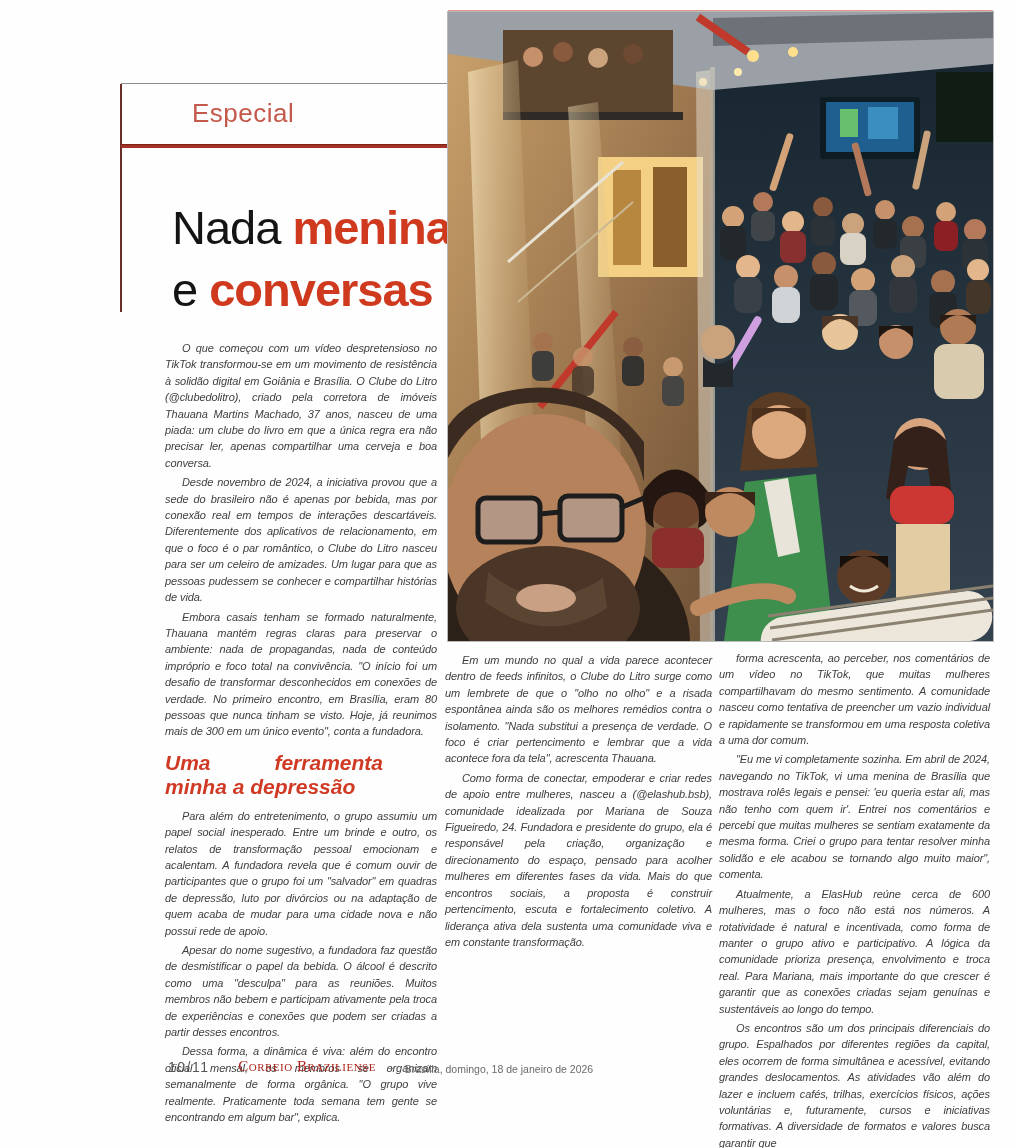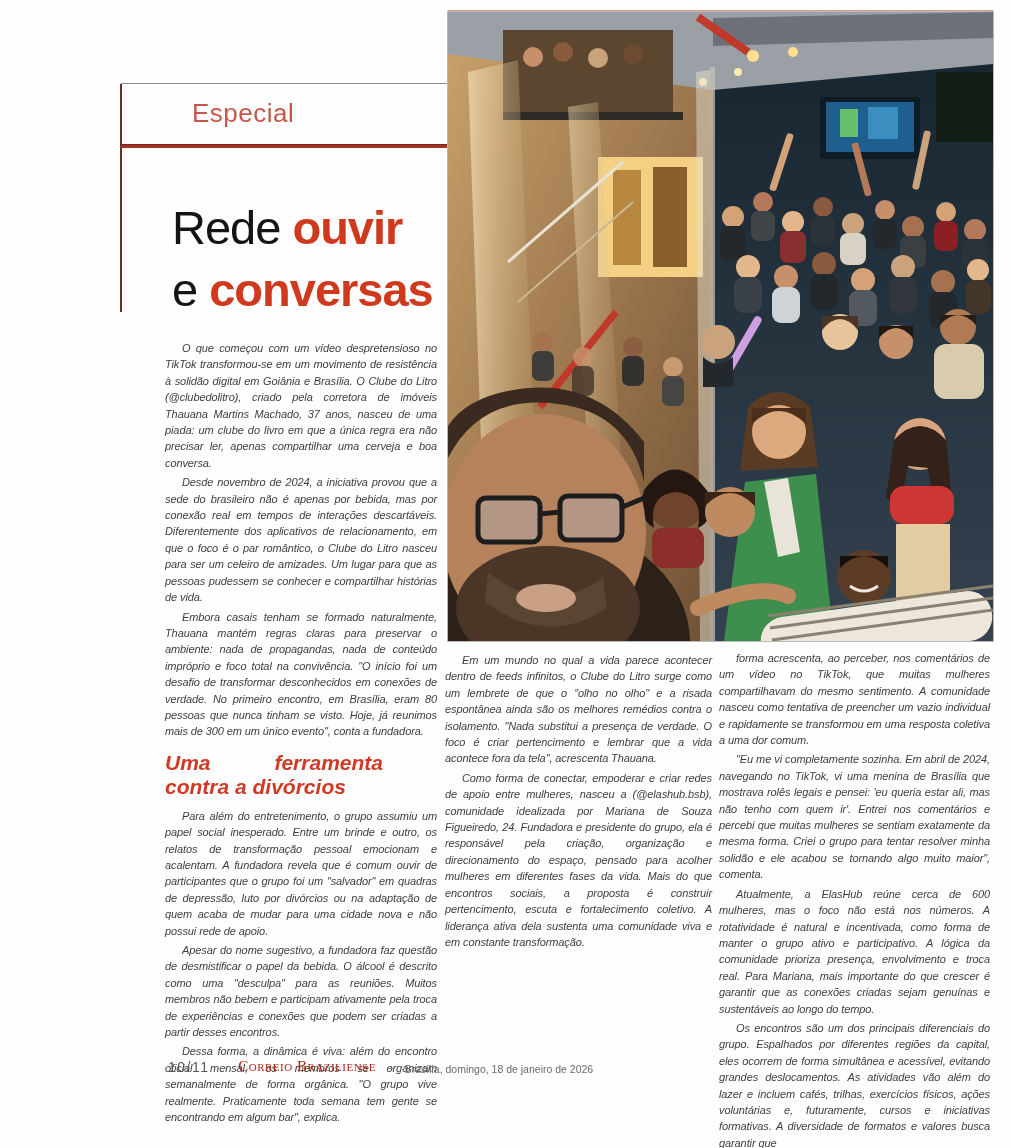--- a/index.html
+++ b/index.html
@@ -66,21 +66,21 @@
   .dateline{font-size:10.5px;color:#6a6a6a;}
 </style>
 </head>
 <body>
 
 <div class="kicker-topline"></div>
 <div class="left-vrule"></div>
 <div class="kicker">Especial</div>
 <div class="kicker-rule"></div>
 
-<h1 class="headline"><span>Rede </span><span class="hl-red">ouvir</span><br><span>e </span><span class="hl-red">conversas</span></h1>
+<h1 class="headline"><span>Nada </span><span class="hl-red">menina</span><br><span>e </span><span class="hl-red">conversas</span></h1>
 
 <div class="photo-topline"></div>
 <div class="photo">
   <svg viewBox="0 0 545 629" preserveAspectRatio="none">
     <defs>
       <linearGradient id="warm" x1="0" y1="0" x2="1" y2="1">
         <stop offset="0" stop-color="#caa26c"></stop>
           <stop offset="0.55" stop-color="#9a744c"></stop>
           <stop offset="1" stop-color="#6e5136"></stop>
       </linearGradient>
@@ -233,21 +233,21 @@
       <line x1="92" y1="502" x2="112" y2="500" stroke="#1d1d1d" stroke-width="5"></line>
       <line x1="172" y1="496" x2="196" y2="486" stroke="#1d1d1d" stroke-width="5"></line>
     </g>
   </svg>
 </div>
 
 <div class="col col1">
   <p>O que começou com um vídeo despretensioso no TikTok transformou-se em um movimento de resistência à solidão digital em Goiânia e Brasília. O Clube do Litro (@clubedolitro), criado pela corretora de imóveis Thauana Martins Machado, 37 anos, nasceu de uma piada: um clube do livro em que a única regra era não precisar ler, apenas compartilhar uma cerveja e boa conversa.</p>
   <p>Desde novembro de 2024, a iniciativa provou que a sede do brasileiro não é apenas por bebida, mas por conexão real em tempos de interações descartáveis. Diferentemente dos aplicativos de relacionamento, em que o foco é o par romântico, o Clube do Litro nasceu para ser um celeiro de amizades. Um lugar para que as pessoas pudessem se conhecer e compartilhar histórias de vida.</p>
   <p>Embora casais tenham se formado naturalmente, Thauana mantém regras claras para preservar o ambiente: nada de propagandas, nada de conteúdo impróprio e foco total na convivência. "O início foi um desafio de transformar desconhecidos em conexões de verdade. No primeiro encontro, em Brasília, eram 80 pessoas que nunca tinham se visto. Hoje, já reunimos mais de 300 em um único evento", conta a fundadora.</p>
-  <h2>Uma ferramenta contra a divórcios</h2>
+  <h2>Uma ferramenta minha a depressão</h2>
   <p>Para além do entretenimento, o grupo assumiu um papel social inesperado. Entre um brinde e outro, os relatos de transformação pessoal emocionam e acalentam. A fundadora revela que é comum ouvir de participantes que o grupo foi um "salvador" em quadras de depressão, luto por divórcios ou na adaptação de quem acaba de mudar para uma cidade nova e não possui rede de apoio.</p>
   <p>Apesar do nome sugestivo, a fundadora faz questão de desmistificar o papel da bebida. O álcool é descrito como uma "desculpa" para as reuniões. Muitos membros não bebem e participam ativamente pela troca de experiências e conexões que podem ser criadas a partir desses encontros.</p>
   <p>Dessa forma, a dinâmica é viva: além do encontro oficial mensal, os membros se organizam semanalmente de forma orgânica. "O grupo vive realmente. Praticamente toda semana tem gente se encontrando em algum bar", explica.</p>
 </div>
 
 <div class="col col2">
   <p>Em um mundo no qual a vida parece acontecer dentro de feeds infinitos, o Clube do Litro surge como um lembrete de que o "olho no olho" e a risada espontânea ainda são os melhores remédios contra o isolamento. "Nada substitui a presença de verdade. O foco é criar pertencimento e lembrar que a vida acontece fora da tela", acrescenta Thauana.</p>
   <p>Como forma de conectar, empoderar e criar redes de apoio entre mulheres, nasceu a (@elashub.bsb), comunidade idealizada por Mariana de Souza Figueiredo, 24. Fundadora e presidente do grupo, ela é responsável pela criação, organização e direcionamento do espaço, pensado para acolher mulheres em diferentes fases da vida. Mais do que encontros sociais, a proposta é construir pertencimento, escuta e fortalecimento coletivo. A liderança ativa dela sustenta uma comunidade viva e em constante transformação.</p>
 </div>
 

